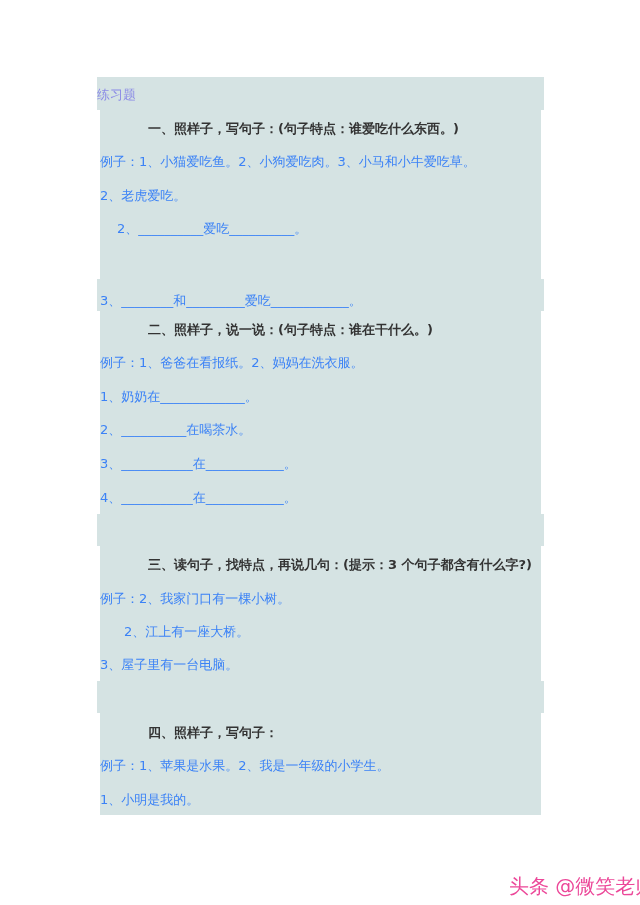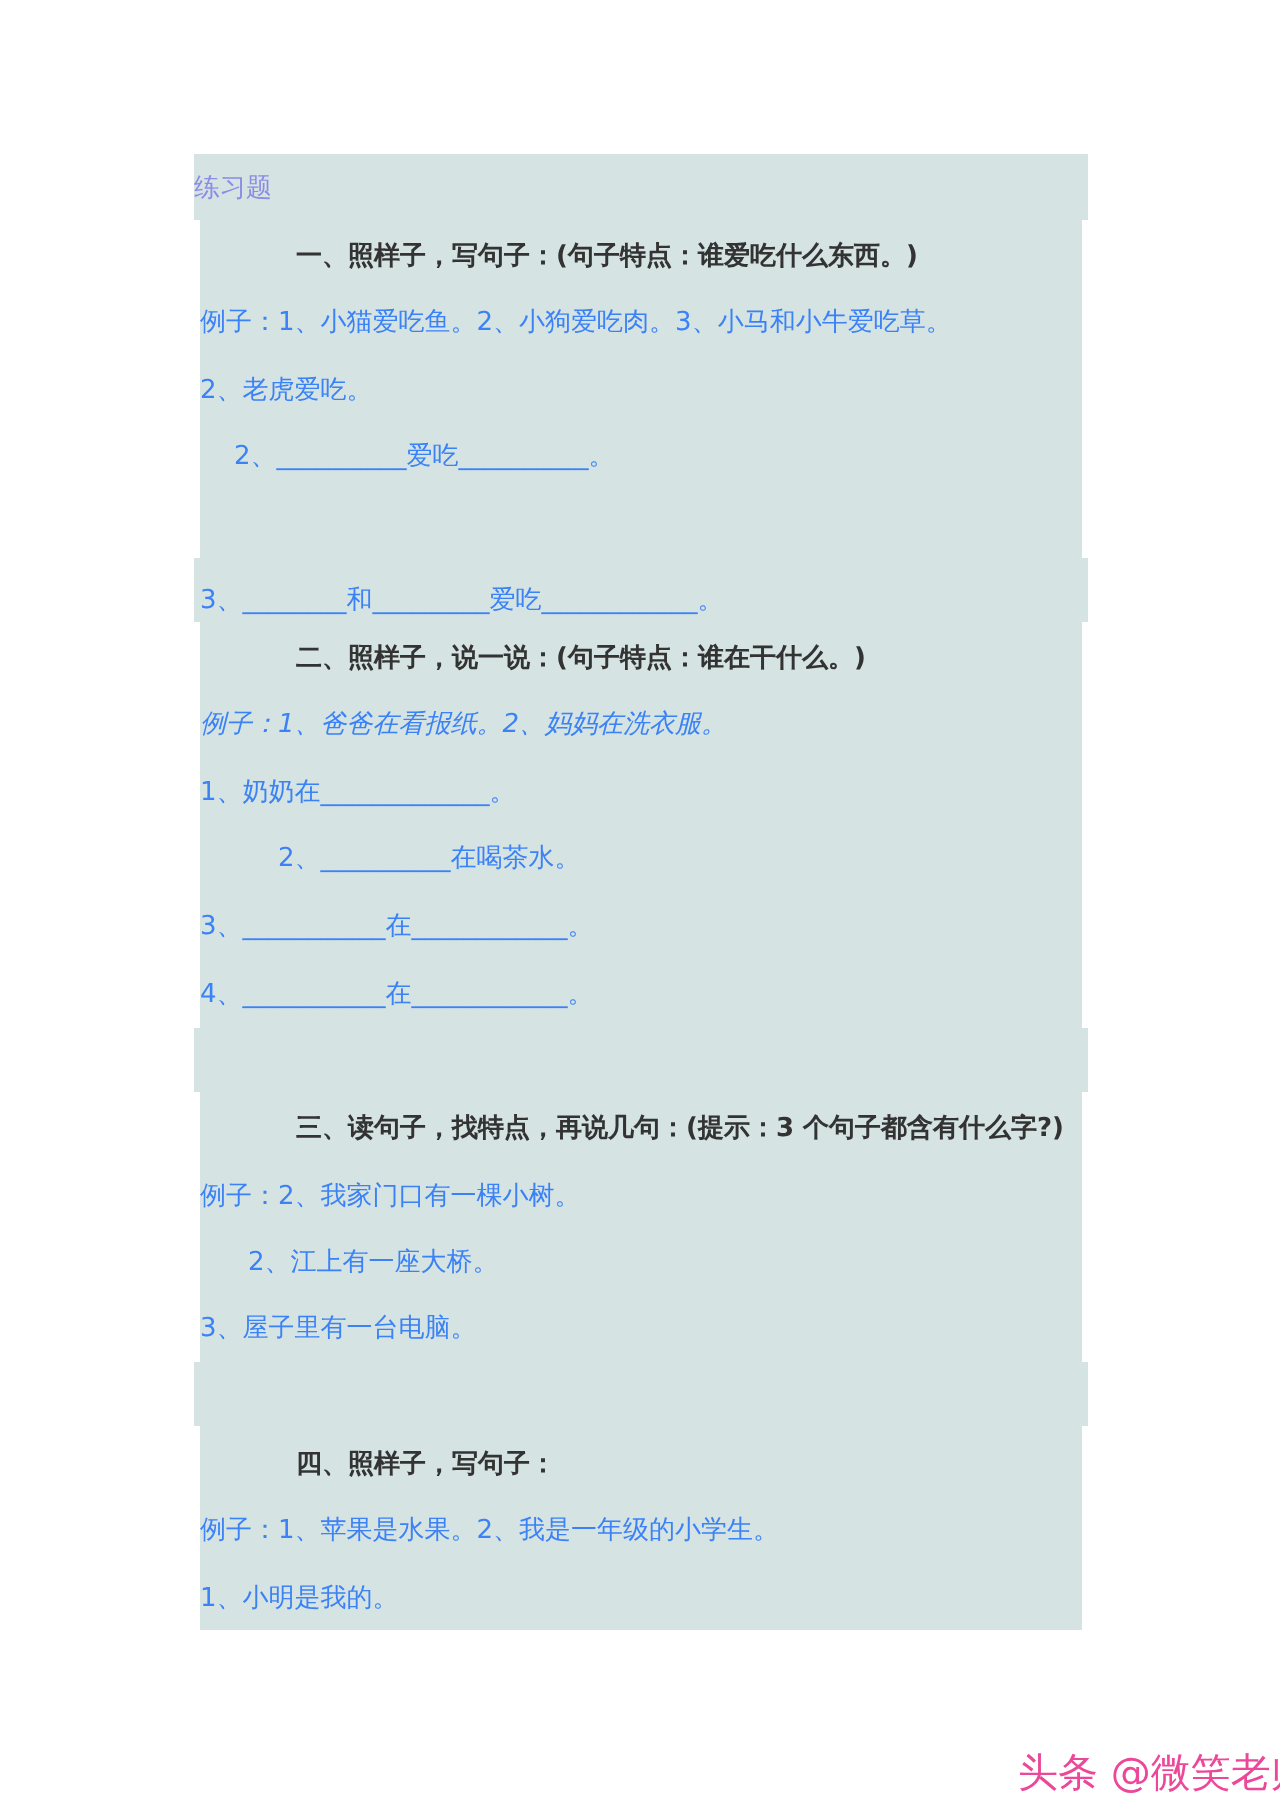--- a/index.html
+++ b/index.html
@@ -40,23 +40,23 @@
 
 <div class="line title" style="top:86px;">练习题</div>
 
 <div class="line heading" style="top:120px;">一、照样子，写句子：(句子特点：谁爱吃什么东西。)</div>
 <div class="line" style="top:153px;">例子：1、小猫爱吃鱼。2、小狗爱吃肉。3、小马和小牛爱吃草。</div>
 <div class="line" style="top:187px;">2、老虎爱吃。</div>
 <div class="line" style="top:220px;padding-left:17px;">2、__________爱吃__________。</div>
 <div class="line" style="top:264px;margin-top:28px;">3、________和_________爱吃____________。</div>
 
 <div class="line heading" style="top:321px;">二、照样子，说一说：(句子特点：谁在干什么。)</div>
-<div class="line" style="top:354px;font-style:italic;">例子：1、爸爸在看报纸。2、妈妈在洗衣服。</div>
+<div class="line" style="top:354px;">例子：1、爸爸在看报纸。2、妈妈在洗衣服。</div>
 <div class="line" style="top:388px;">1、奶奶在_____________。</div>
-<div class="line" style="top:421px;margin-left:39px;">2、__________在喝茶水。</div>
+<div class="line" style="top:421px;">2、__________在喝茶水。</div>
 <div class="line" style="top:455px;">3、___________在____________。</div>
 <div class="line" style="top:489px;">4、___________在____________。</div>
 
 <div class="line heading" style="top:556px;">三、读句子，找特点，再说几句：(提示：3 个句子都含有什么字?)</div>
 <div class="line" style="top:590px;">例子：2、我家门口有一棵小树。</div>
 <div class="line" style="top:623px;padding-left:24px;">2、江上有一座大桥。</div>
 <div class="line" style="top:656px;">3、屋子里有一台电脑。</div>
 
 <div class="line heading" style="top:724px;">四、照样子，写句子：</div>
 <div class="line" style="top:757px;">例子：1、苹果是水果。2、我是一年级的小学生。</div>

